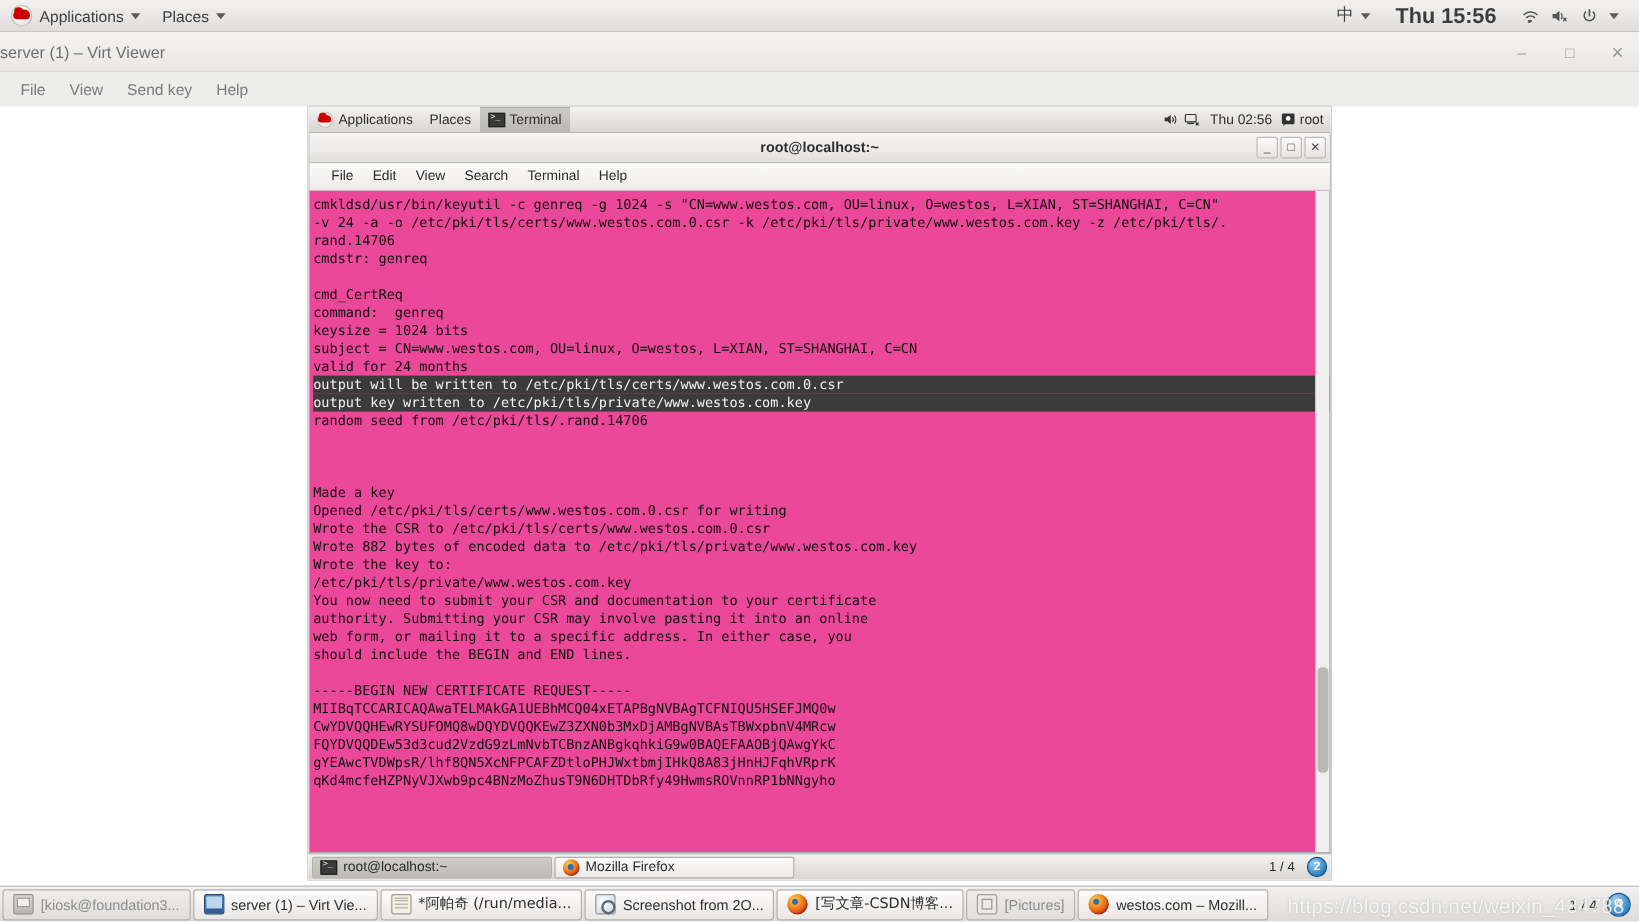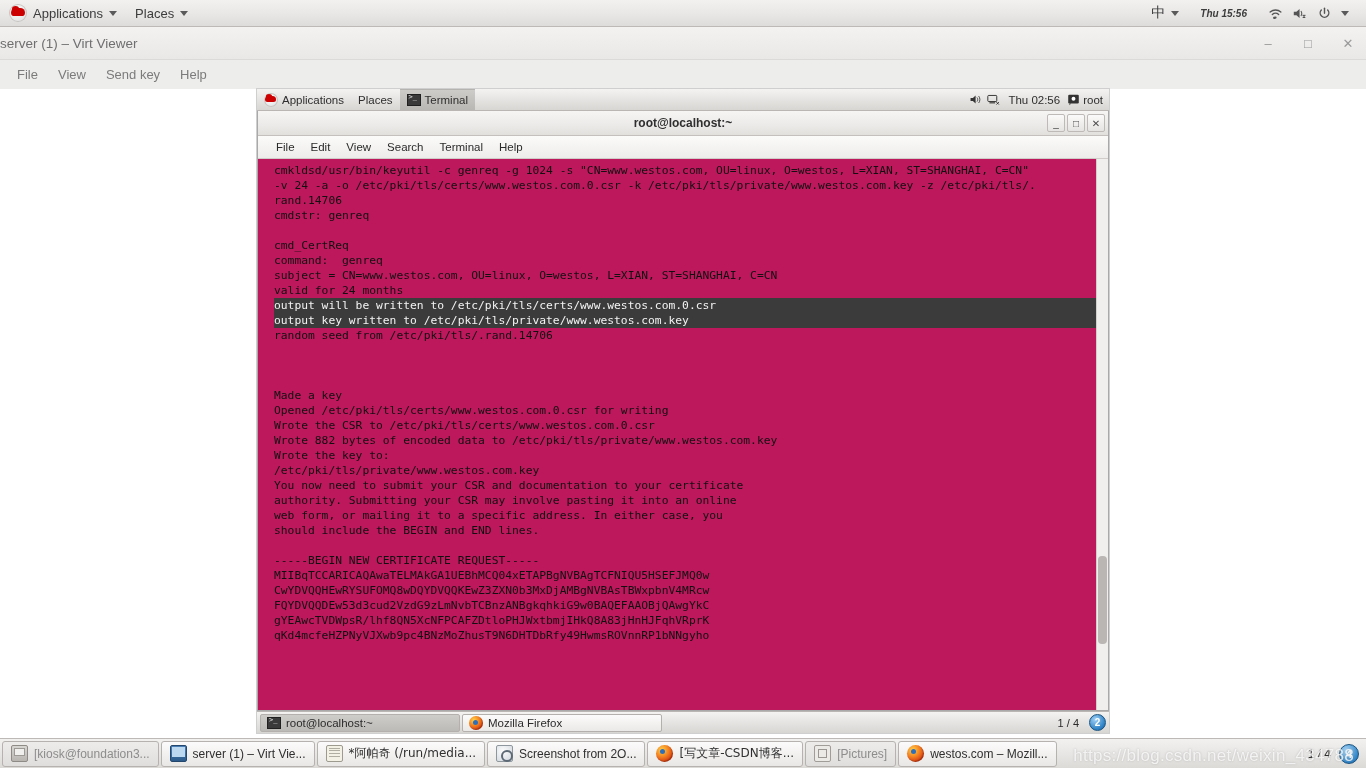--- a/index.html
+++ b/index.html
@@ -37,21 +37,21 @@
   }
   .rh-logo::after {
     content: ""; position: absolute; left: 3px; top: 2px; width: 7px; height: 5px;
     background: #cc0000; border-radius: 50% 50% 0 0;
   }
   .caret-dn {
     width: 0; height: 0; border-left: 4px solid transparent; border-right: 4px solid transparent;
     border-top: 5px solid #5a5a5a; display: inline-block;
   }
   .cjk { font-family: "DejaVu Sans", sans-serif; font-size: 14px; }
-  .gp-clock { font-size: 10px; font-weight: bold; color: #3c3c3c; padding: 0 10px; font-style: italic; }
+  .gp-clock { font-size: 18px; font-weight: bold; color: #3c3c3c; padding: 0 10px; }
 
   
   .icn { display: inline-block; vertical-align: middle; }
 
   
   .virt-window {
     position: absolute; left: 0; top: 27px; width: 1366px; height: 711px;
     background: #ededec; display: flex; flex-direction: column;
   }
   .virt-titlebar {
@@ -121,24 +121,24 @@
     border: 1px solid #bdbab7; border-radius: 2px;
   }
   .term-menubar {
     height: 23px; display: flex; align-items: center; padding-left: 10px; gap: 0px;
     background: linear-gradient(to bottom, #fbfbfa, #eeecea);
     border-bottom: 1px solid #cfcccA;
     font-size: 11.5px; color: #2b2b2b;
   }
   .tm-item { padding: 2px 8px; }
   .term-body {
-    flex: 1; position: relative; background: #be185d; overflow: hidden;
+    flex: 1; position: relative; background: #ec4899; overflow: hidden;
     font-family: "DejaVu Sans Mono", monospace;
     font-size: 11.3px; line-height: 15px; color: #101010;
-    padding: 4px 0 0 16px;
+    padding: 4px 0 0 3px;
   }
   .tline { white-space: pre; height: 15px; }
   .tline.sel { background: #3b3b3b; color: #f2f2f2; }
   .tline .ctl {
     display: inline-block; background: #111; color: #fff; font-size: 8px;
     line-height: 10px; padding: 0 1px; vertical-align: middle;
     font-family: "DejaVu Sans Mono", monospace;
   }
   .term-scroll {
     position: absolute; right: 0; top: 0; width: 12px; height: 100%;
@@ -349,20 +349,21 @@
           </div>
           <div class="term-body">
             <div id="term-lines">
                 <div class="tline">cmkldsd/usr/bin/keyutil -c genreq -g 1024 -s "CN=www.westos.com, OU=linux, O=westos, L=XIAN, ST=SHANGHAI, C=CN"</div>
                 <div class="tline">-v 24 -a -o /etc/pki/tls/certs/www.westos.com.0.csr -k /etc/pki/tls/private/www.westos.com.key -z /etc/pki/tls/.</div>
                 <div class="tline">rand.14706</div>
                 <div class="tline">cmdstr: genreq</div>
                 <div class="tline"></div>
                 <div class="tline">cmd_CertReq</div>
                 <div class="tline">command:  genreq</div>
+                <div class="tline">keysize = 1024 bits</div>
                 <div class="tline">subject = CN=www.westos.com, OU=linux, O=westos, L=XIAN, ST=SHANGHAI, C=CN</div>
                 <div class="tline">valid for 24 months</div>
                 <div class="tline sel">output will be written to /etc/pki/tls/certs/www.westos.com.0.csr</div>
                 <div class="tline sel">output key written to /etc/pki/tls/private/www.westos.com.key</div>
                 <div class="tline">random seed from /etc/pki/tls/.rand.14706</div>
                 <div class="tline"></div>
                 <div class="tline"></div>
                 <div class="tline"></div>
                 <div class="tline">Made a key</div>
                 <div class="tline">Opened /etc/pki/tls/certs/www.westos.com.0.csr for writing</div>

